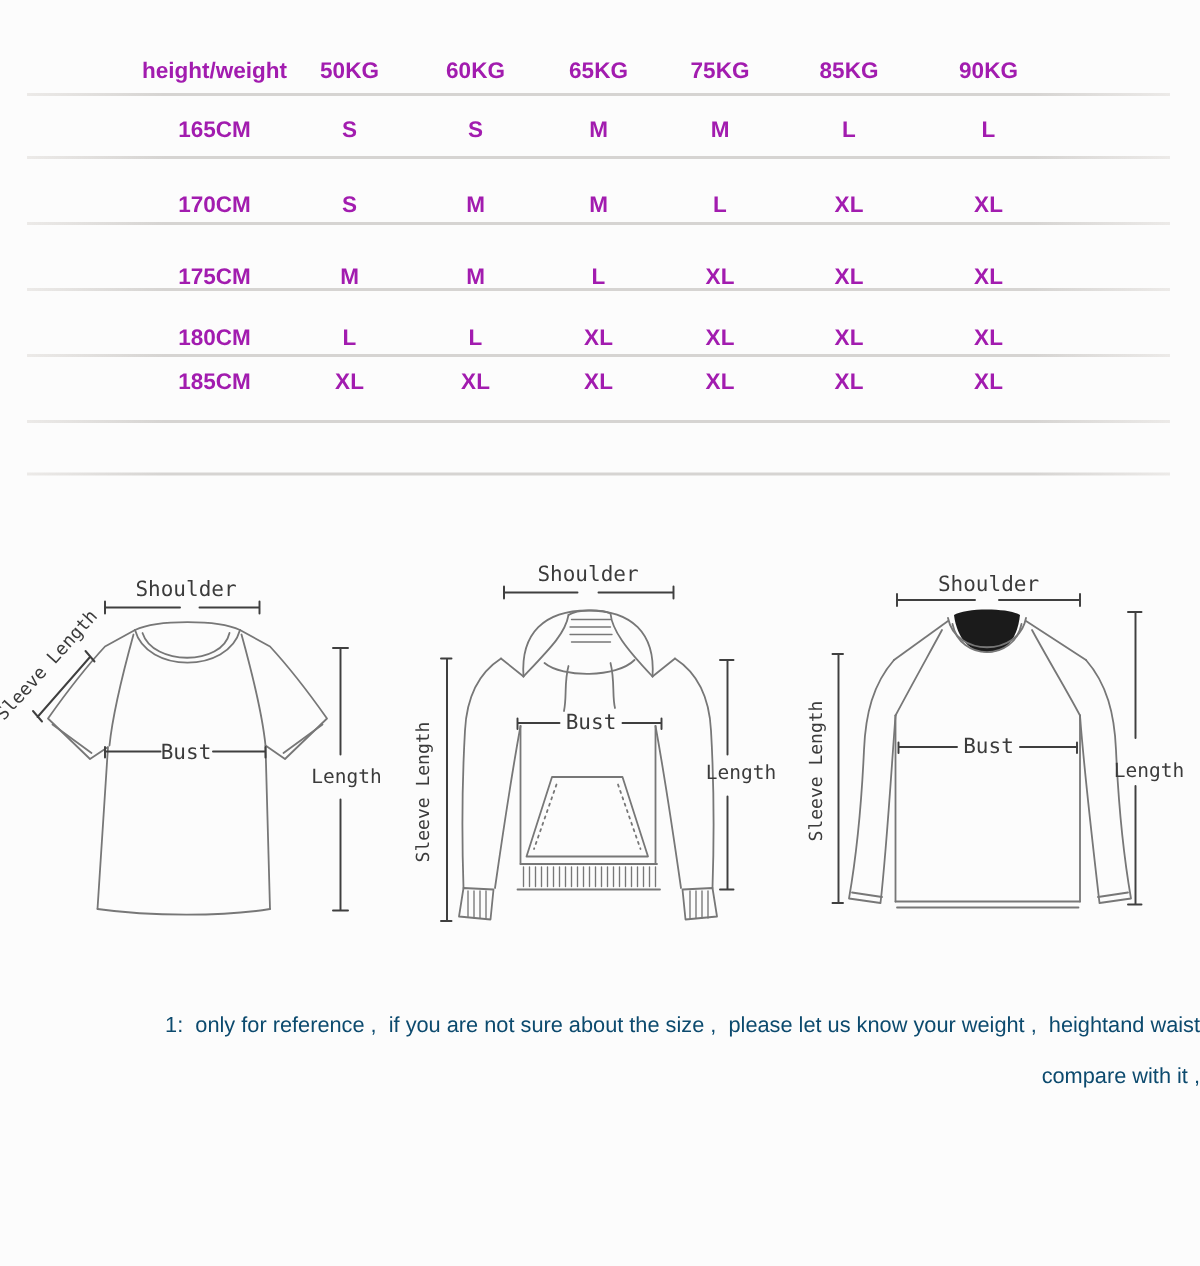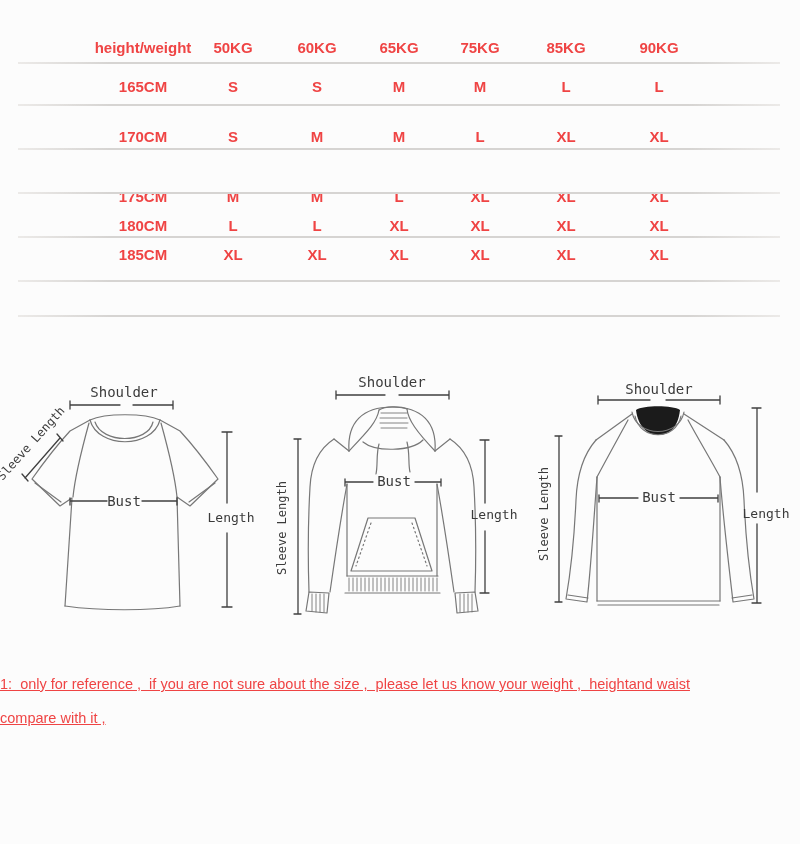--- a/index.html
+++ b/index.html
@@ -5,34 +5,34 @@
   html,body{margin:0;padding:0;}
   body{
     width:800px;height:844px;position:relative;
     background:#fcfcfc;
     font-family:"Liberation Sans",sans-serif;
     overflow:hidden;
   }
   .size-table{position:absolute;left:0;top:0;width:800px;height:330px;}
   .cell{
     position:absolute;transform:translateX(-50%);
-    font-weight:bold;font-size:15px;color:#ef4444;
+    font-weight:bold;font-size:15px;color:#a21caf;
     white-space:nowrap;line-height:18px;
   }
   .c0{left:143px}.c1{left:233px}.c2{left:317px}.c3{left:399px}.c4{left:480px}.c5{left:566px}.c6{left:659px}
-  .r0{top:39px}.r1{top:78px}.r2{top:128px}.r3{top:188px}.r4{top:217px}.r5{top:246px}
+  .r0{top:39px}.r1{top:78px}.r2{top:128px}.r3{top:176px}.r4{top:217px}.r5{top:246px}
   .hline{
     position:absolute;left:18px;width:762px;height:2px;
     background:linear-gradient(to right,#eceae8,#d6d4d2 12%,#d6d4d2 88%,#eceae8);
   }
   .garment{position:absolute;}
   svg text{font-family:"DejaVu Sans Mono","Liberation Mono",monospace;fill:#3b3b3b;}
   .notes{
     position:absolute;left:0;top:667px;width:800px;
-    text-align:left;font-size:14.5px;color:#ef4444;text-decoration:underline;
+    text-align:right;font-size:14.5px;color:#0c4a6e;
   }
   .note-line{white-space:pre;line-height:34px;}
 </style>
 </head>
 <body>
 
 <div class="size-table">
   <div class="cell c0 r0">height/weight</div>
   <div class="cell c1 r0">50KG</div>
   <div class="cell c2 r0">60KG</div>

